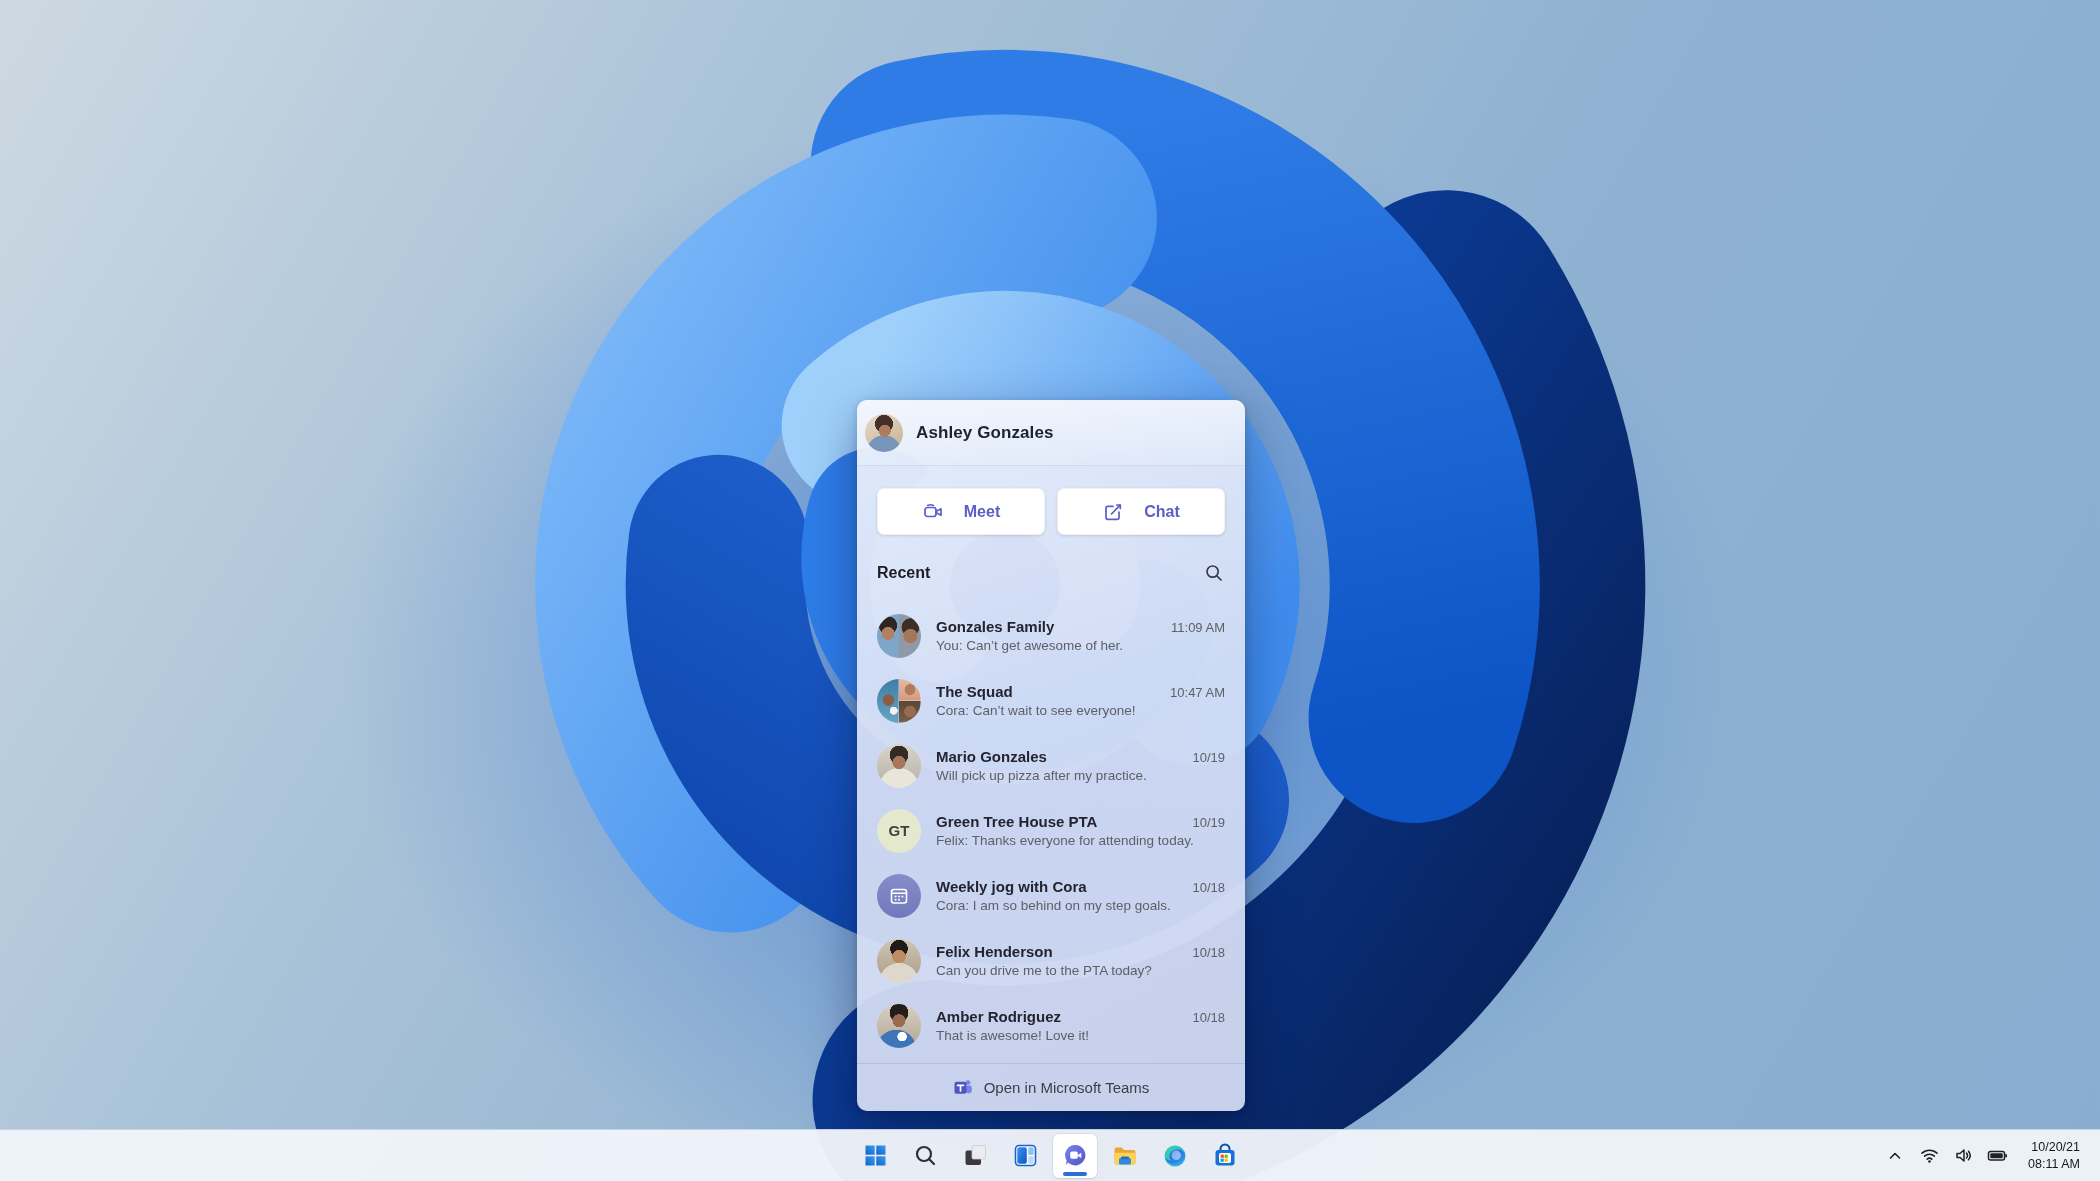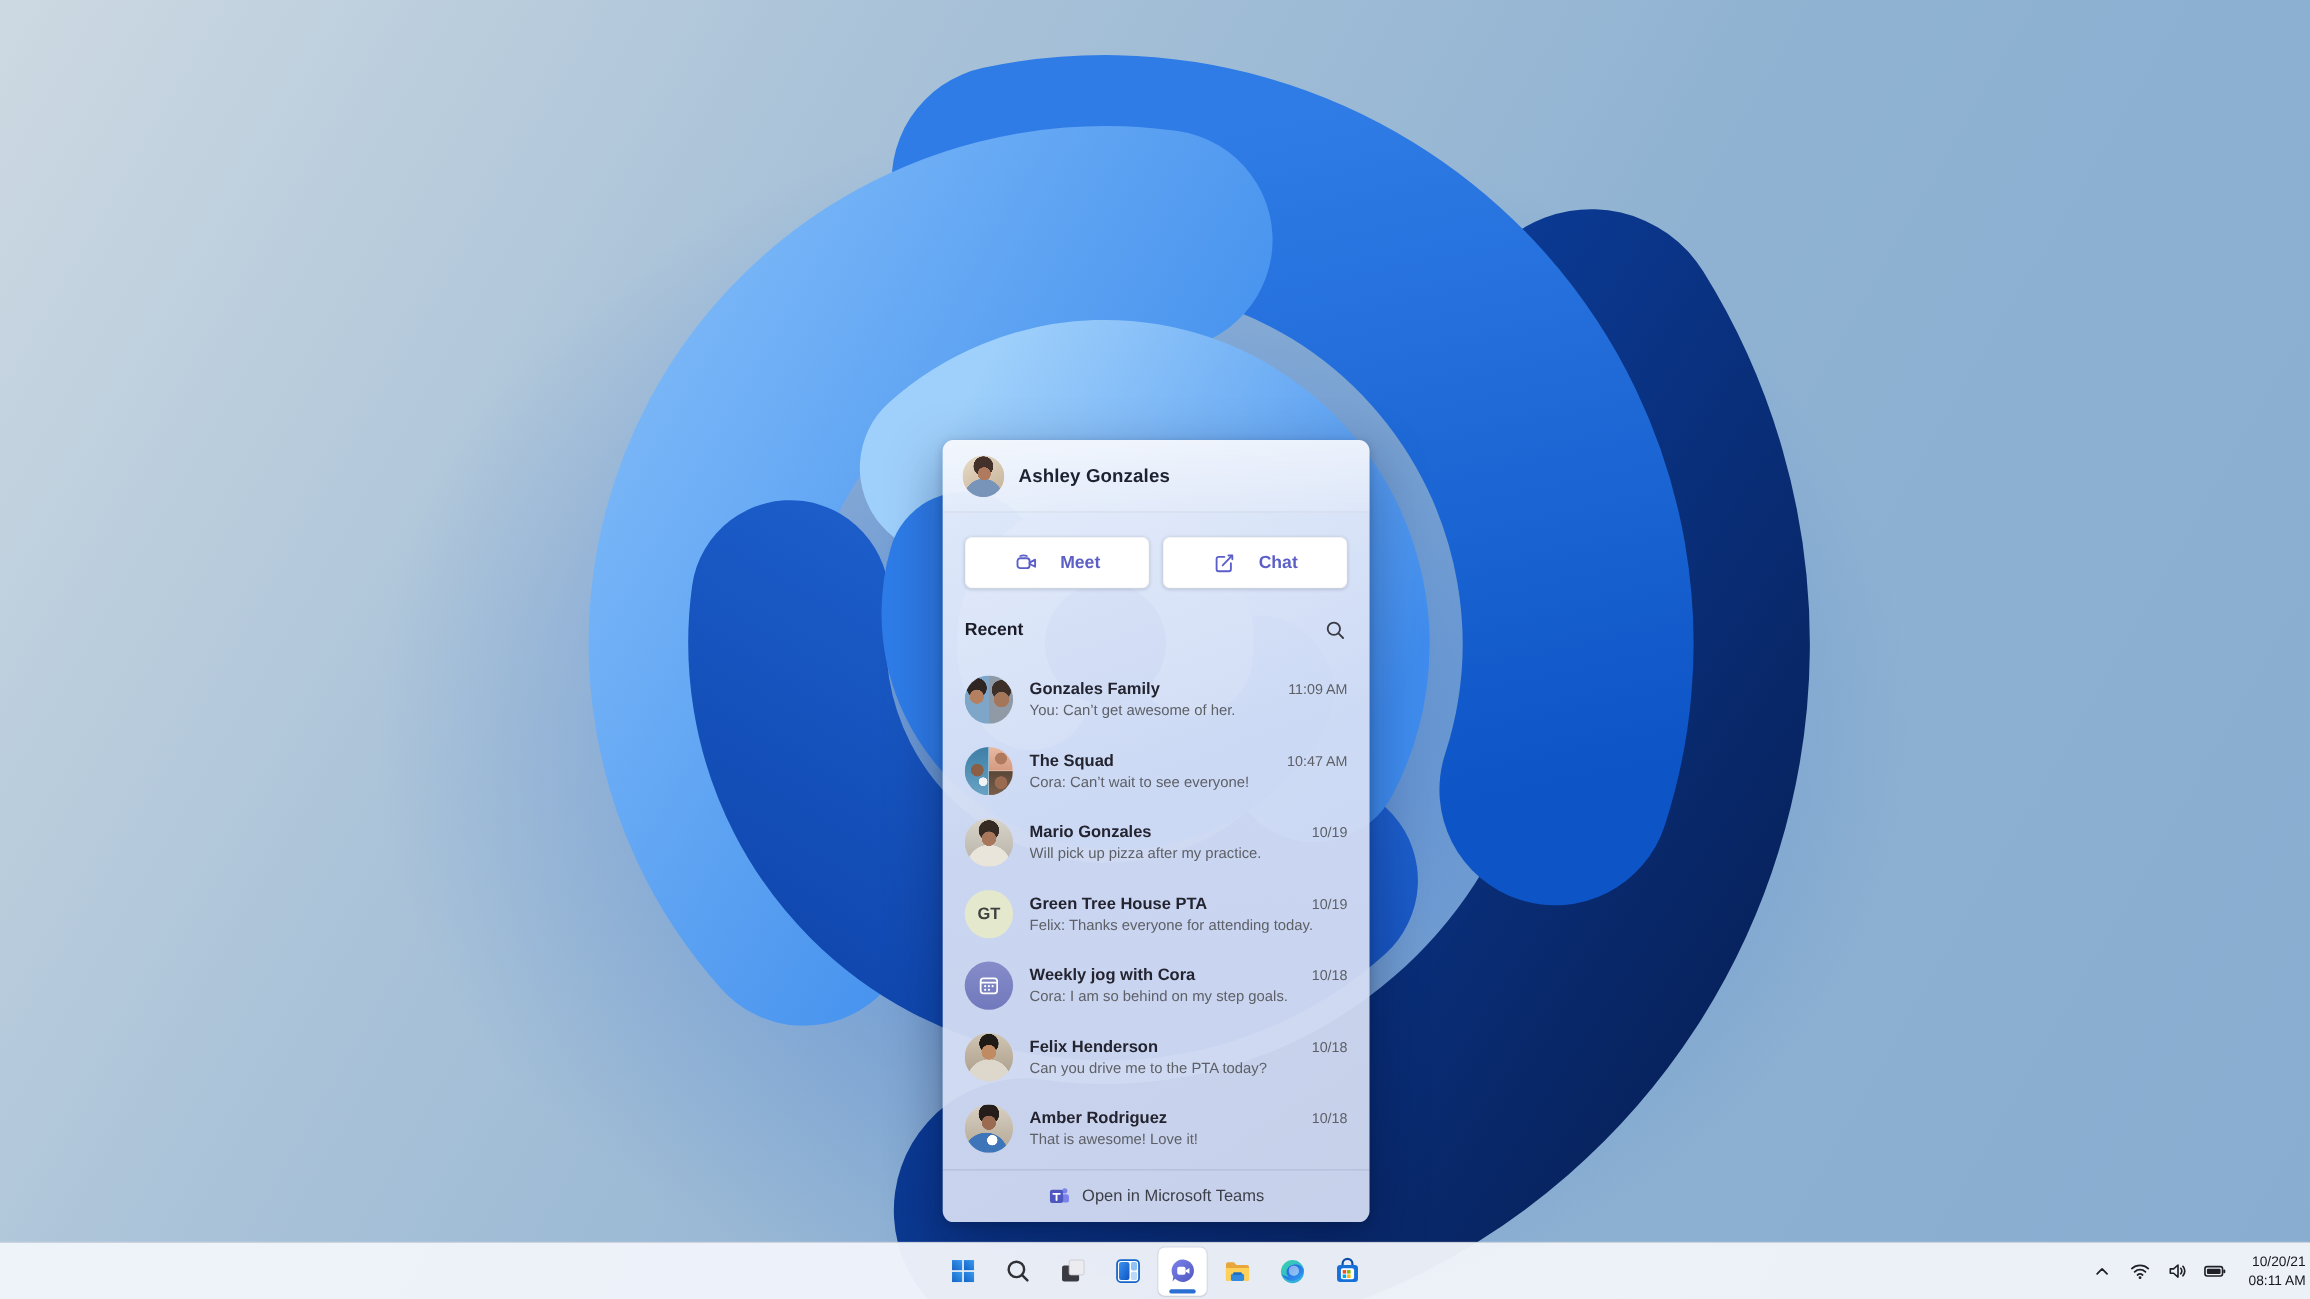--- a/index.html
+++ b/index.html
@@ -17,21 +17,21 @@
   
   .flyout {
     position:absolute; left:857px; top:400px; width:388px; height:711px;
     border-radius:10px;
     background:linear-gradient(160deg, rgba(235,241,252,.95) 0%, rgba(216,224,245,.93) 45%, rgba(211,219,242,.94) 100%);
     box-shadow:0 18px 50px rgba(0,10,40,.35), 0 2px 8px rgba(0,10,40,.18);
     overflow:hidden;
   }
   .fly-header {
     position:absolute; top:0; left:0; right:0; height:66px;
-    display:flex; align-items:center; padding:0 18px;
+    display:flex; align-items:center; padding:0 8px;
     background:linear-gradient(180deg, rgba(255,255,255,.45), rgba(255,255,255,.12));
     border-bottom:1px solid rgba(60,70,110,.14);
   }
   .fly-header .avatar { width:38px; height:38px; }
   .fly-user-name { margin-left:13px; font-size:17px; font-weight:700; color:#1e2230; letter-spacing:.1px; }
 
   .fly-actions { position:absolute; top:88px; left:20px; right:20px; height:47px; display:flex; gap:12px; }
   .fly-btn {
     flex:1; height:47px; background:#fff; border:1px solid rgba(0,0,0,.05); border-radius:7px;
     display:flex; align-items:center; justify-content:center; gap:20px;
@@ -116,21 +116,21 @@
   .tb-center { display:flex; align-items:center; gap:6px; }
   .tb-btn {
     width:44px; height:44px; border-radius:6px; position:relative;
     display:flex; align-items:center; justify-content:center; cursor:pointer;
   }
   .tb-btn.active { background:#fff; box-shadow:0 0 0 1px rgba(0,0,0,.05), 0 1px 2px rgba(0,0,0,.08); }
   .tb-btn.active::after {
     content:""; position:absolute; bottom:2px; left:50%; transform:translateX(-50%);
     width:24px; height:3.5px; border-radius:2px; background:#2a6fd1;
   }
-  .tray { position:absolute; right:0; top:0; bottom:0; display:flex; align-items:center; gap:4px; }
+  .tray { position:absolute; right:0; top:0; bottom:0; display:flex; align-items:center; padding-right:16px; gap:4px; }
   .tray-ic { width:30px; height:40px; display:flex; align-items:center; justify-content:center; cursor:pointer; border-radius:4px; }
   .clock { text-align:right; font-size:12.5px; color:#17181c; line-height:1.35; margin-left:8px; cursor:pointer; padding:2px 4px; border-radius:4px; }
 </style>
 </head>
 <body>
 
 <div class="wallpaper">
   <svg width="2100" height="1181" viewBox="0 0 2100 1181">
     <defs>
       <linearGradient id="pDark" x1="0" y1="0" x2="1" y2="1">

